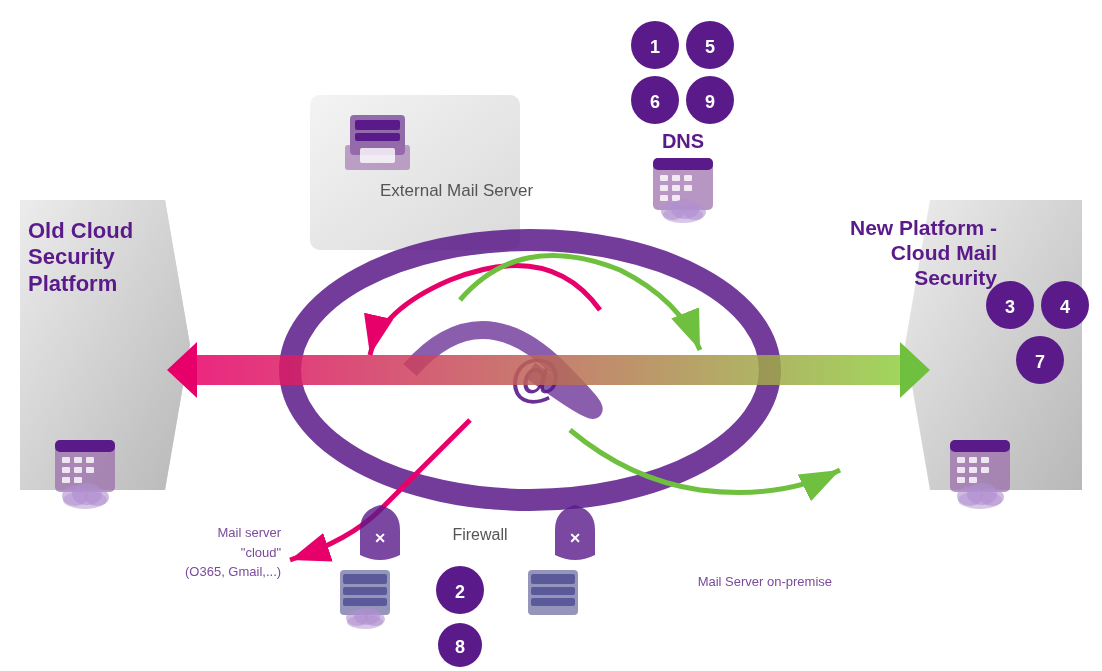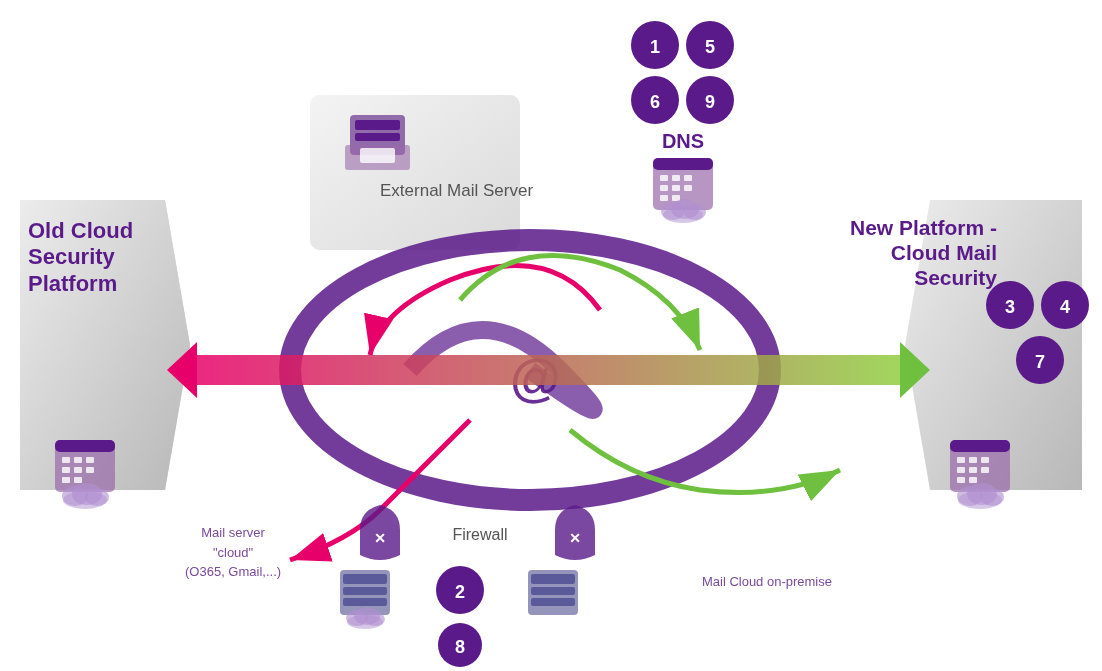--- a/index.html
+++ b/index.html
@@ -208,24 +208,24 @@
   </div>
 
   <div style="position:absolute; right:105px; top:215px; width:155px; text-align:right;">
     <span style="font-size:21px; font-weight:bold; color:#5a1a8a; line-height:1.2;">New Platform - Cloud Mail Security</span>
   </div>
 
   <div style="position:absolute; left:380px; top:180px; text-align:center;">
     <span style="font-size:17px; color:#555; line-height:1.3;">External Mail Server</span>
   </div>
 
-  <div style="position:absolute; left:185px; bottom:90px; text-align:center; white-space:pre-line;">
+  <div style="position:absolute; left:185px; bottom:90px; text-align:right; white-space:pre-line;">
     <span style="font-size:13px; color:#7a4a9a; line-height:1.4;">Mail server
 "cloud"
 (O365, Gmail,...)</span>
   </div>
 
   <div style="position:absolute; right:270px; bottom:80px; text-align:left;">
-    <span style="font-size:13px; color:#7a4a9a; line-height:1.4;">Mail Cloud
+    <span style="font-size:13px; color:#7a4a9a; line-height:1.4;">Mail Server
 on-premise</span>
   </div>
 
 </div>
 
 </body></html>

